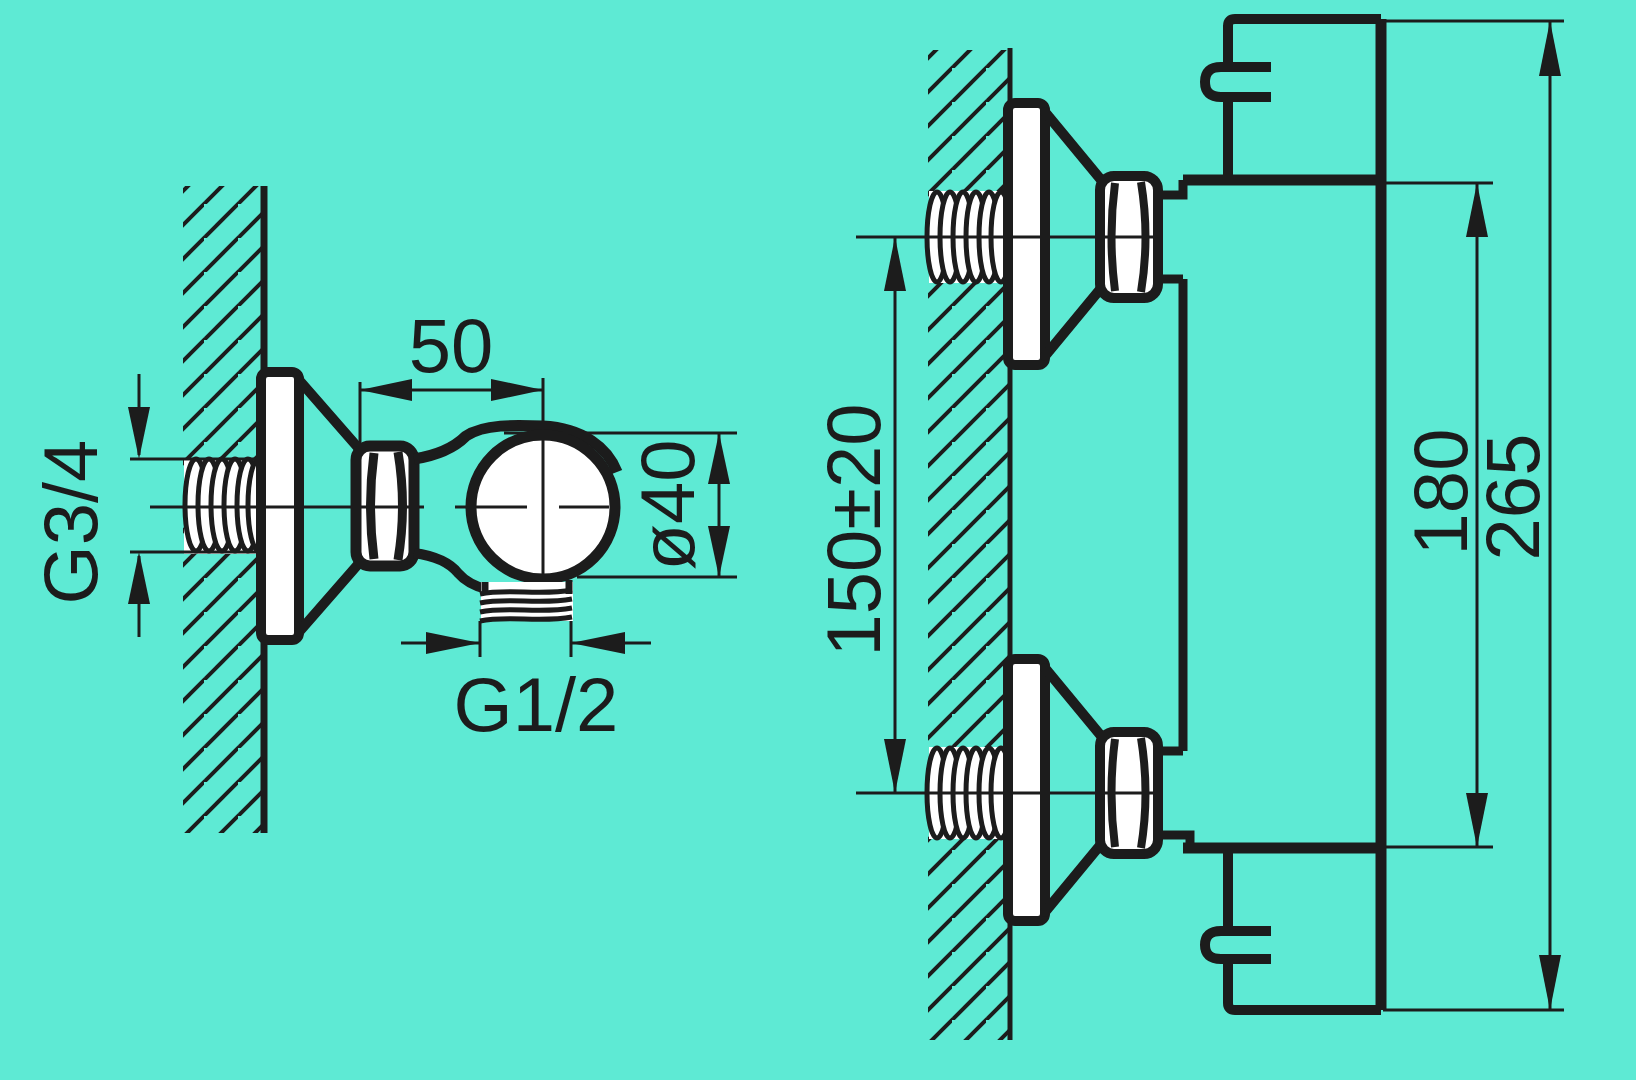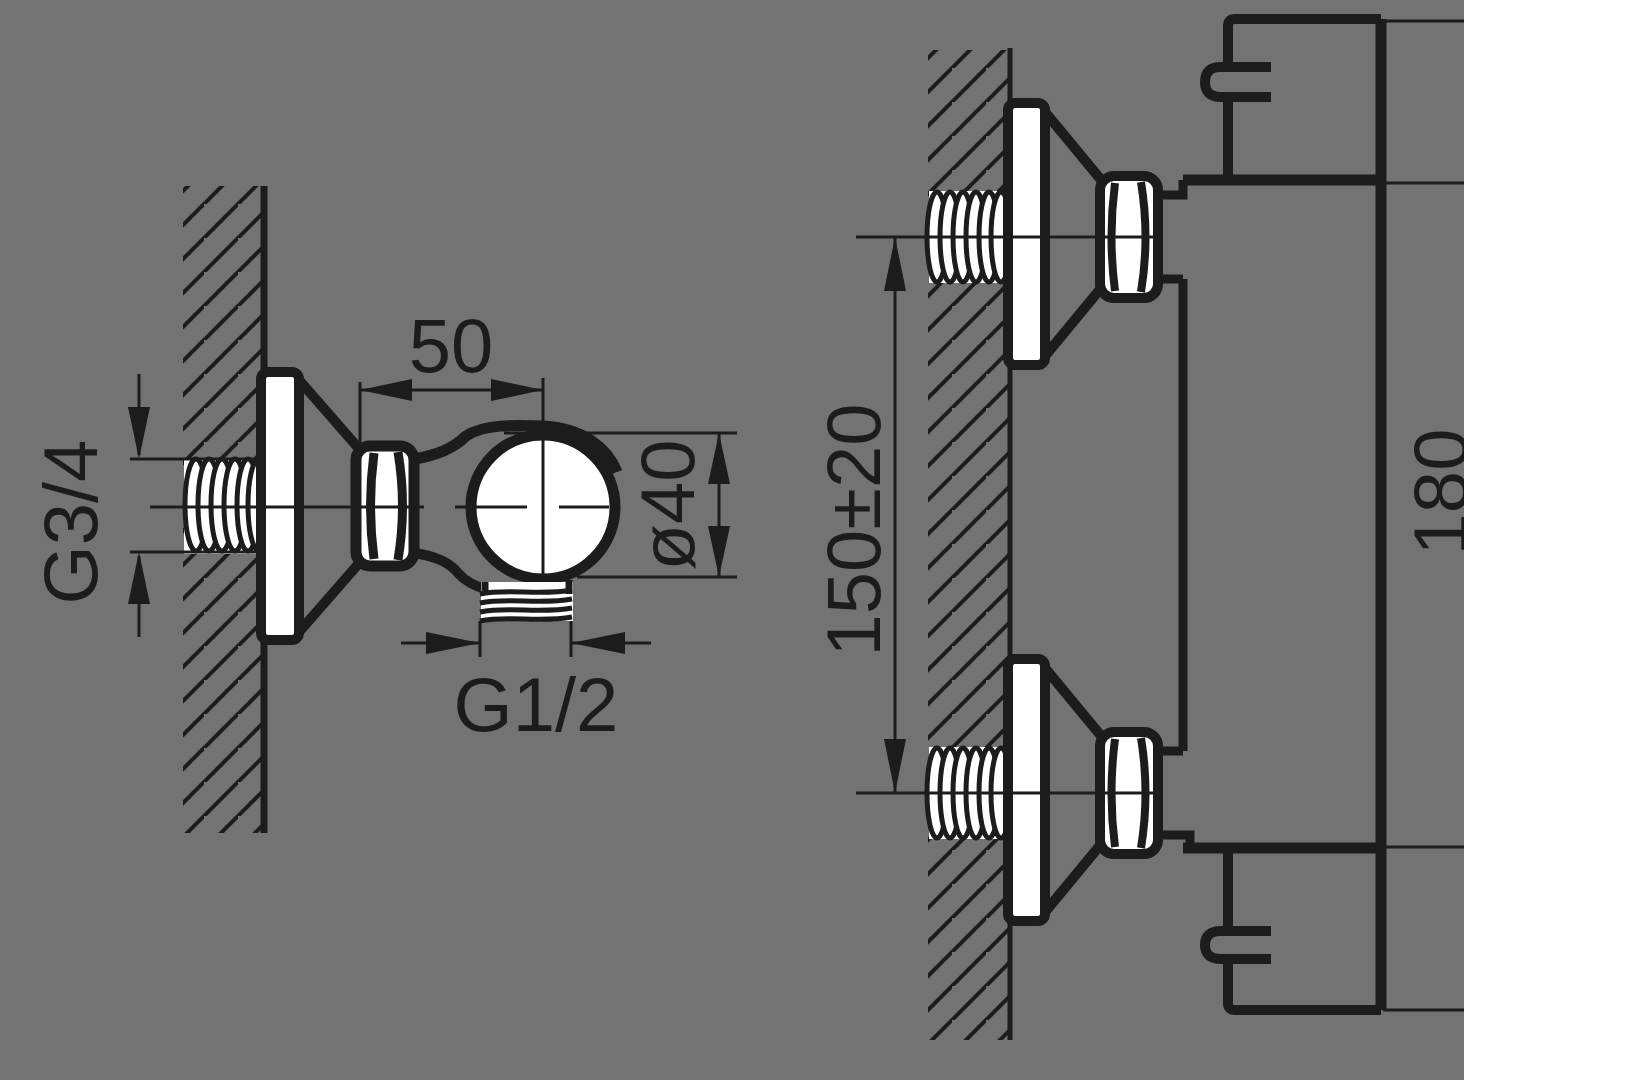--- a/index.html
+++ b/index.html
@@ -3,23 +3,23 @@
 <meta charset="utf-8">
 <style>
   html, body {
     margin: 0;
     padding: 0;
     background: #ffffff;
     font-family: "Liberation Sans", sans-serif;
   }
   #canvas {
     position: relative;
-    width: 1464px;
+    width: 1636px;
     height: 1080px;
-    background: #737373;
+    background: #5eead4;
     overflow: hidden;
   }
   svg { display: block; }
   text {
     font-family: "Liberation Sans", "DejaVu Sans", sans-serif;
     font-size: 76px;
     fill: #1c1c1c;
   }
 </style>
 </head>

